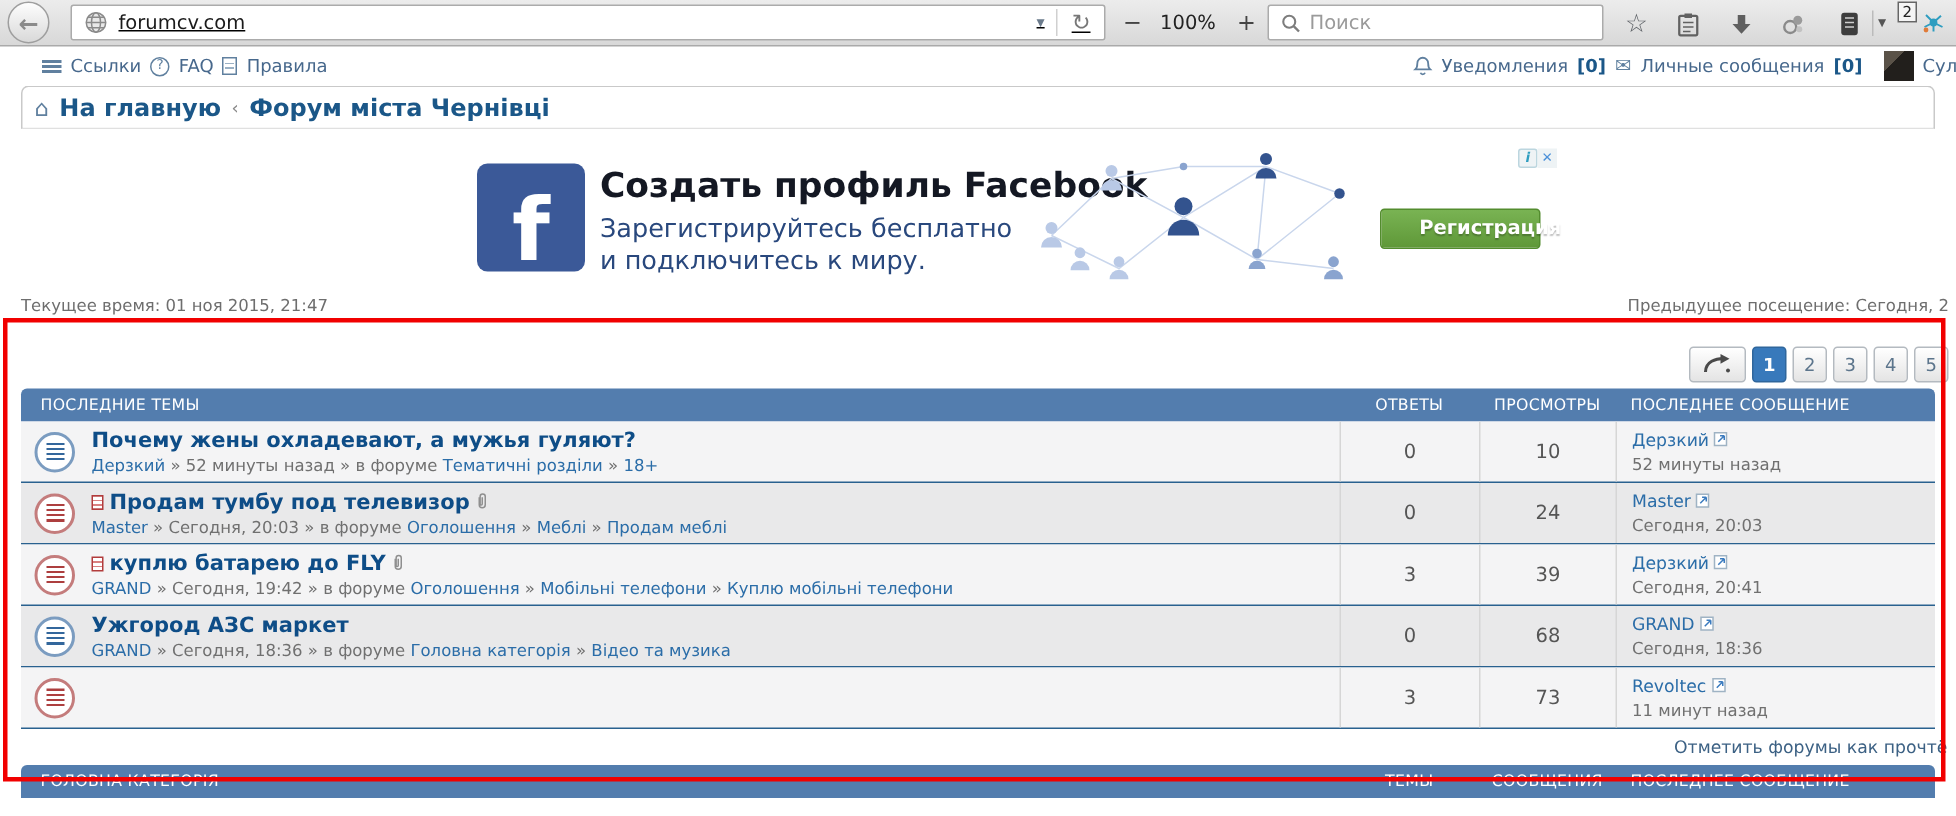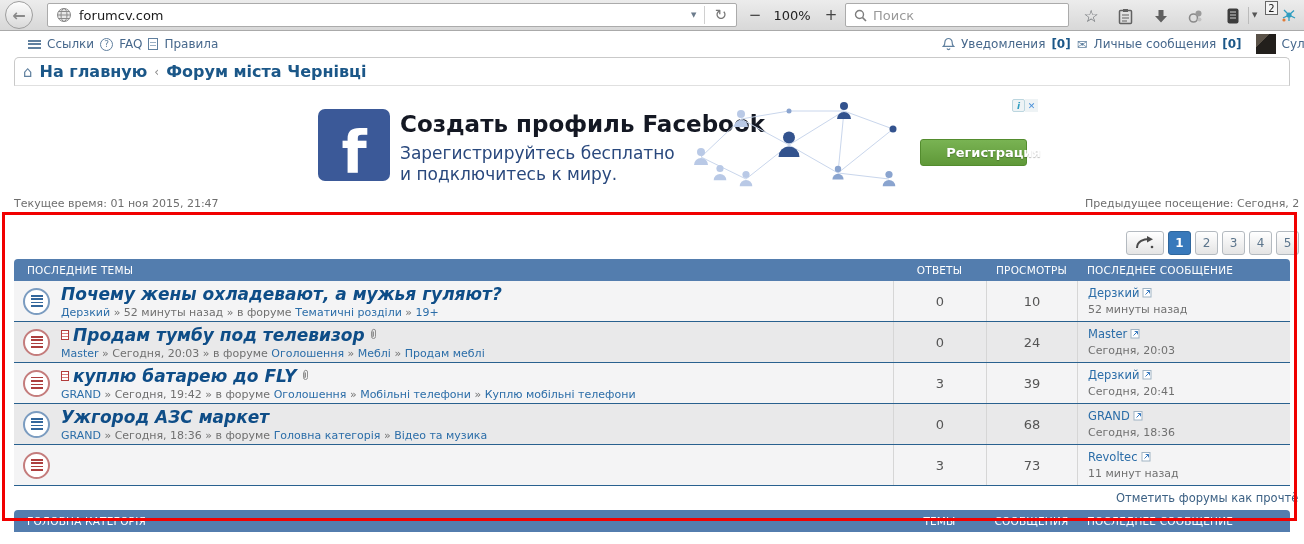--- a/index.html
+++ b/index.html
@@ -15,21 +15,21 @@
   }
   #back-btn {
     position:absolute; left:5px; top:1px; width:28px; height:28px; border-radius:50%;
     border:1px solid #9e9e9e; background:linear-gradient(#fdfdfd,#d9d9d9);
     display:flex; align-items:center; justify-content:center;
     color:#8a8a8a; font-size:16px; font-weight:bold; cursor:pointer;
   }
   #url-bar {
     position:absolute; left:47px; top:3px; width:690px; height:24px;
     background:#fff; border:1px solid #ababab; border-radius:2px;
-    display:flex; align-items:center;
+    display:flex; align-items:center;text-decoration:underline;
   }
   #url-bar .globe { margin:0 7px 0 8px; display:flex; }
   #url-text { font-size:13px; color:#1a1a1a; flex:1; }
   #url-bar .caret { font-size:7px; color:#6b7b8c; padding:0 8px; }
   #url-bar .divider { width:1px; height:18px; background:#d0d0d0; }
   #reload-btn { font-size:15px; color:#777; padding:0 9px; cursor:pointer; }
   .zoom-ctl { position:absolute; top:4px; height:22px; display:flex; align-items:center;
     justify-content:center; font-size:15px; color:#444; cursor:pointer; }
   #zoom-minus { left:742px; width:26px; }
   #zoom-level { left:768px; width:48px; font-size:13px; color:#222; cursor:default; }
@@ -125,22 +125,22 @@
   .c-title { flex:1; display:flex; align-items:center; gap:11px; padding-left:9px; overflow:hidden; }
   .topic-icon { width:27px; height:27px; border-radius:50%; border:2px solid; background:#fff;
     display:flex; align-items:center; justify-content:center; flex:none; }
   .topic-icon.blue { border-color:#7b9cc0; color:#33679c; }
   .topic-icon.red  { border-color:#c47c7c; color:#ad3f3f; }
   .topic-glyph { width:12px; height:12px;
     background:repeating-linear-gradient(to bottom,currentColor 0 1.5px,transparent 1.5px 3.4px); }
   .t-line1 { display:flex; align-items:center; gap:4px; margin-bottom:2px; }
   .flag-icon { width:8px; height:10px; border:1px solid #b23c3c;
     background:repeating-linear-gradient(to bottom,#fff 0 2px,#d98080 2px 3px); }
-  .t-title { font-weight:bold; font-size:17px; color:var(--title-link,#0e4d87);
-    cursor:pointer; white-space:nowrap;font-style:italic; }
+  .t-title { font-weight:bold; font-size:14px; color:var(--title-link,#0e4d87);
+    cursor:pointer; white-space:nowrap; }
   .t-meta { font-size:11px; color:#707070; white-space:nowrap; }
   .meta-link { color:var(--link-blue,#2b6da8); cursor:pointer; }
   .c-replies,.c-views { display:flex; align-items:center; justify-content:center;
     font-size:13px; color:#555; border-left:1px solid #d6d6d6; }
   .c-replies { width:93px; } .c-views { width:91px; }
   .c-last { width:213px; border-left:1px solid #d6d6d6; padding:5px 0 0 10px; font-size:11px; }
   .lp-user { color:var(--link-blue,#2b6da8); font-size:11.5px; cursor:pointer; }
   .goto-icon { display:inline-block; margin-left:3px; cursor:pointer; vertical-align:-1px; }
   .lp-time { color:#707070; margin-top:2px; }
   
@@ -337,21 +337,21 @@
     <div class="cell c-title">
       <span class="topic-icon blue">
             <span class="topic-glyph"></span>
           </span>
       <div class="t-text">
         <div class="t-line1">
 
           <a class="t-title">Почему жены охладевают, а мужья гуляют?</a>
 
         </div>
-        <div class="t-meta"><a class="meta-link">Дерзкий</a><span class="meta-text"> » 52 минуты назад » в форуме </span><a class="meta-link">Тематичні розділи</a><span class="meta-text"> » </span><a class="meta-link">19+</a></div>
+        <div class="t-meta"><a class="meta-link">Дерзкий</a><span class="meta-text"> » 52 минуты назад » в форуме </span><a class="meta-link">Тематичні розділи</a><span class="meta-text"> » </span><a class="meta-link">18+</a></div>
       </div>
     </div>
     <div class="cell c-replies">0</div>
     <div class="cell c-views">10</div>
     <div class="cell c-last">
       <div><a class="lp-user">Дерзкий</a><span class="goto-icon"><svg width="11" height="11" viewBox="0 0 11 11">
                 <rect x="1" y="1.5" width="8" height="8.5" fill="#fff" stroke="#9fb3c4"></rect>
                 <path d="M3.5 7.5 L7.5 3.5 M7.5 3.5 H4.7 M7.5 3.5 V6.3" fill="none" stroke="#3b7bbf"></path>
               </svg></span></div>
       <div class="lp-time">52 минуты назад</div>

